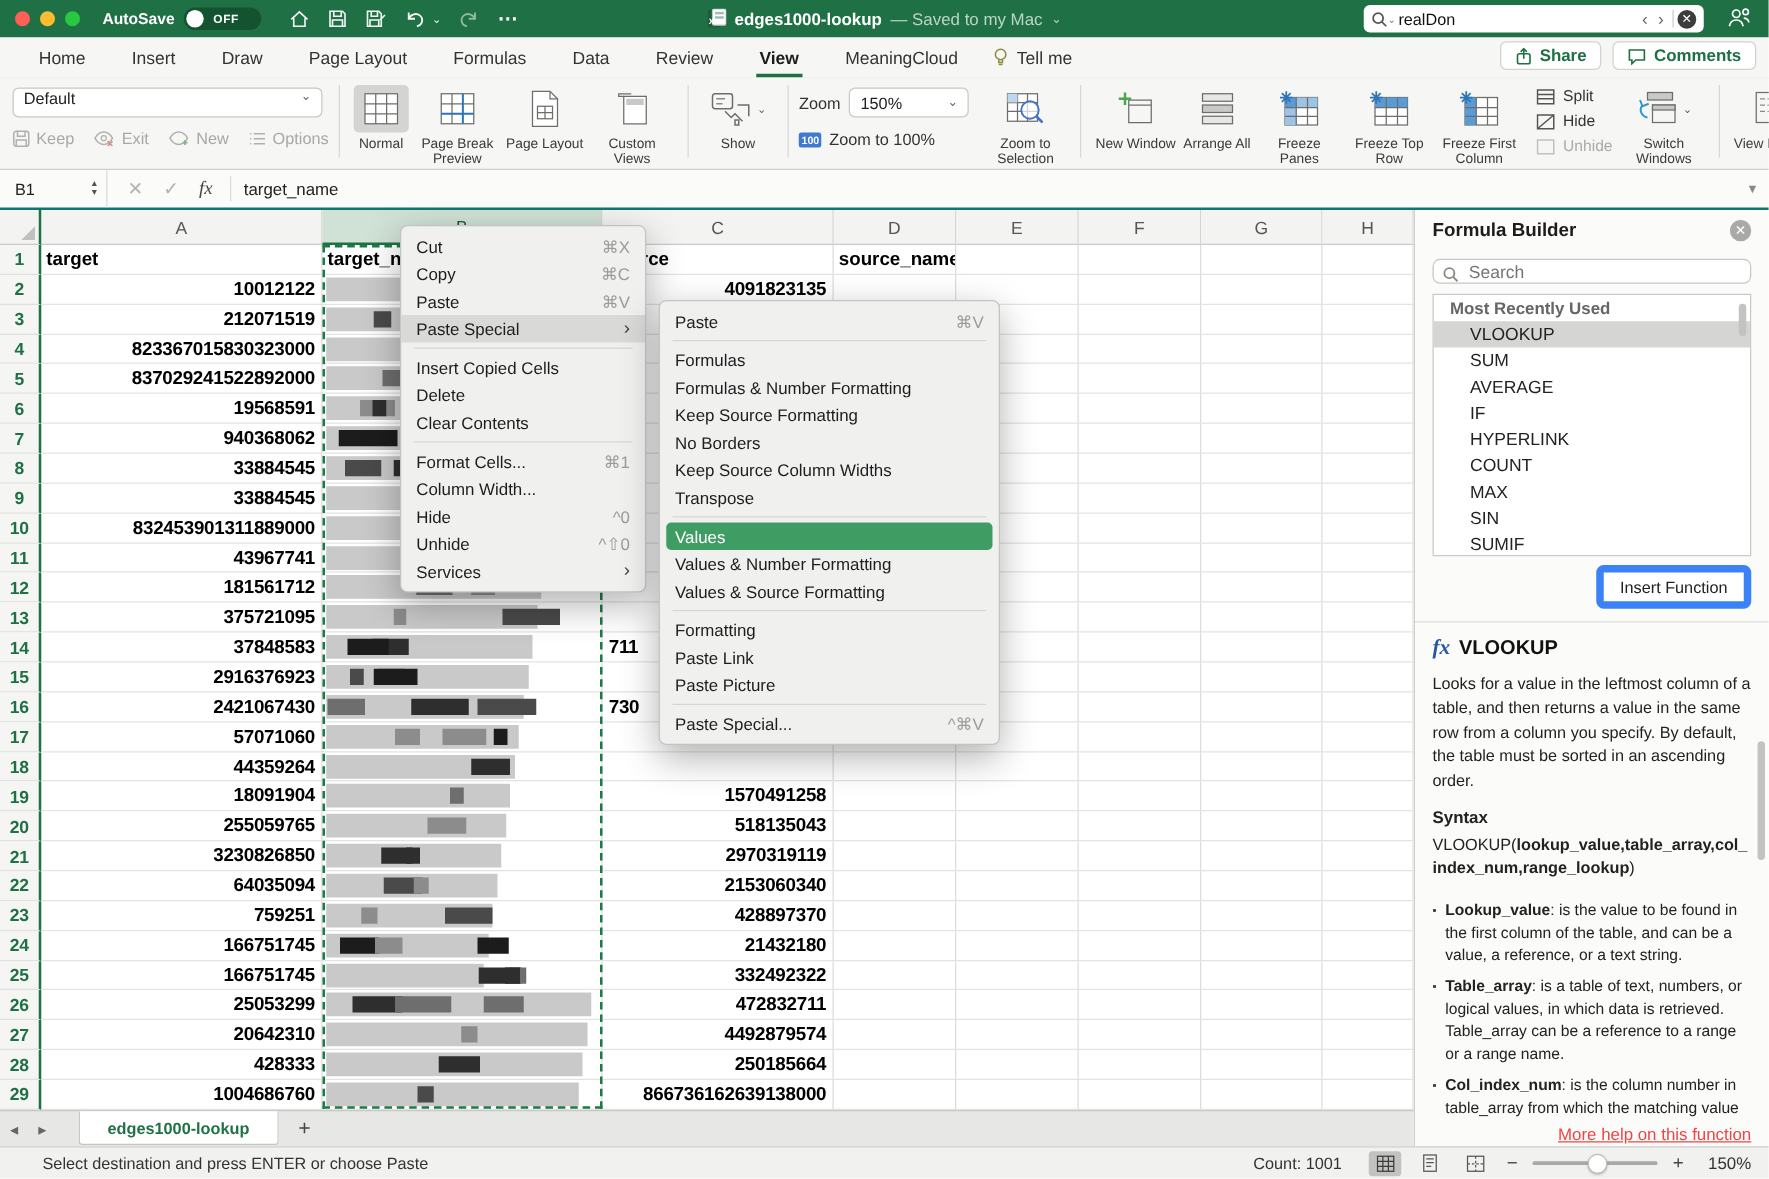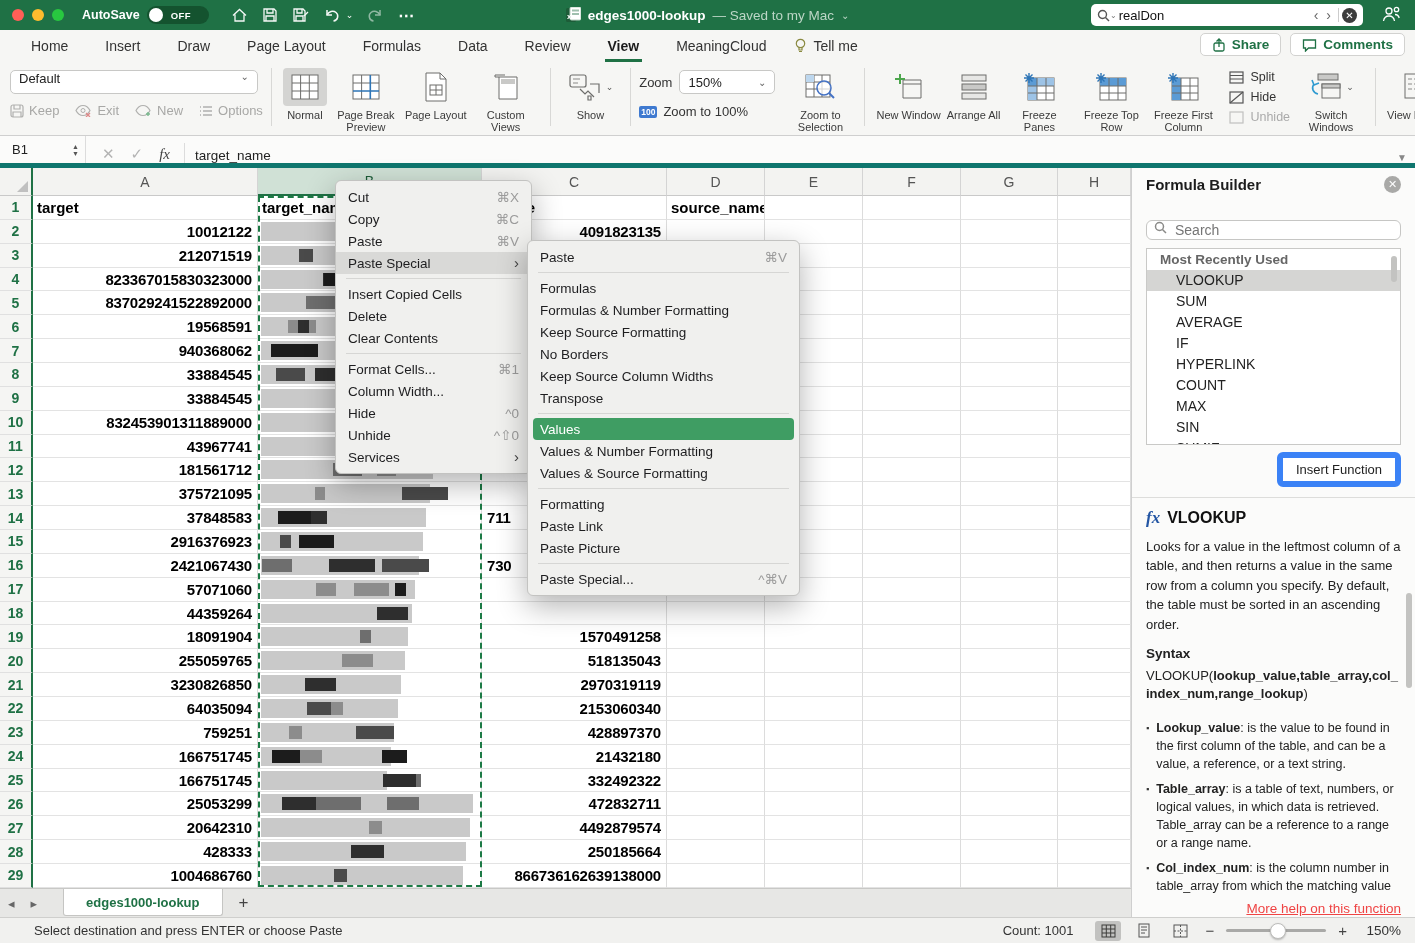--- a/index.html
+++ b/index.html
@@ -59,21 +59,21 @@
   .zoom-top{display:flex;align-items:center;gap:7px}
   .zoom-lbl{font-size:13px;color:#333}
   .zoom-dd{width:96px;height:24px;background:#fff;border:1px solid #c8c8c6;border-radius:5px;display:flex;align-items:center;justify-content:space-between;padding:0 8px;box-sizing:border-box;font-size:13px}
   .zoom-100{display:flex;align-items:center;gap:6px;margin-top:10px;font-size:13px;color:#333}
   .z100ic{background:#3f7ad0;color:#fff;font-size:8.5px;font-weight:bold;padding:1px 2px;border-radius:2px}
   .minigrp{display:flex;flex-direction:column;margin-top:5px;flex:none}
   .minirow{display:flex;align-items:center;gap:6px;font-size:12.5px;color:#333;height:20px}
   .minirow.dim{color:#aaa}
 
   
-  .formulabar{position:absolute;left:0;top:136px;width:1415px;height:32px;background:#fbfbfa;border-bottom:5px solid #0f766e;display:flex;align-items:flex-end;box-sizing:border-box}
+  .formulabar{position:absolute;left:0;top:136px;width:1415px;height:32px;background:#fbfbfa;border-bottom:2px solid #0f766e;display:flex;align-items:center;box-sizing:border-box}
   .namebox{width:86px;height:100%;display:flex;align-items:center;justify-content:space-between;padding:0 6px 0 12px;box-sizing:border-box;border-right:1px solid #dcdcdc}
   .namebox .nb-text{font-size:13px;color:#222}
   .stepper{display:flex;flex-direction:column;font-size:7px;color:#555;line-height:7px}
   .fb-btn{font-size:15px;color:#b3b3b3;margin-left:16px}
   .fb-fx{font-family:"Liberation Serif",serif;font-style:italic;font-size:15px;color:#444;margin-left:16px}
   .fb-div{width:1px;height:20px;background:#dcdcdc;margin:0 10px 0 14px}
   .fb-content{font-size:13.5px;color:#222;flex:1}
   .fb-ddown{color:#888;font-size:10px;margin-right:8px}
 
   
@@ -89,36 +89,36 @@
   .cell{border-right:1px solid #dcdcdc;border-bottom:1px solid #e3e3e3;font-size:15px;display:flex;align-items:center;overflow:hidden;position:relative;white-space:nowrap}
   .cell.hcell{font-weight:bold;padding-left:4px;color:#000}
   .cell.num{justify-content:flex-end;padding-right:5px;font-weight:600;color:#000;letter-spacing:-.2px}
   .cell.partial-left{justify-content:flex-start;padding-left:5px}
   .rbase{position:absolute;left:3px;top:2px;height:19px;background:#c9c9c9}
   .rblk{position:absolute;top:5px;height:13px}
   .sel-overlay{position:absolute;left:258px;top:196px;width:224px;height:691px;border:2px dashed #1c7a45;box-sizing:border-box;pointer-events:none;z-index:3}
 
   
   .cmenu{position:absolute;background:#f0f0ee;border:1px solid #c3c3c1;border-radius:6px;box-shadow:0 10px 30px rgba(0,0,0,.3);padding:5px 0;box-sizing:border-box;z-index:20}
-  #context-menu{left:335px;top:180px;width:197px}
+  #context-menu{left:320px;top:180px;width:197px}
   #paste-special-menu{left:527px;top:240px;width:273px;z-index:21}
   .mi{height:22px;display:flex;align-items:center;padding:0 12px;font-size:13.5px;color:#1d1d1f;position:relative}
   .mi .ml{flex:1;white-space:nowrap;overflow:hidden}
   .mi .msc{color:#9b9b9b;margin-left:12px}
   .mi .mar{color:#444;font-size:15px;line-height:14px}
   .mi.hov{background:#d9d9d7}
   .mi.sel{background:#3f9d63;margin:0 5px;padding:0 7px;border-radius:4px;color:#fff}
   .msep{height:1px;background:#d6d6d4;margin:4px 10px}
 
   
   .panel{position:absolute;left:1131px;top:168px;width:284px;height:749px;background:#fbfbfa;border-left:1px solid #cfcfcf;box-sizing:border-box;padding:8px 14px 0 14px;display:flex;flex-direction:column}
   .p-titlerow{display:flex;align-items:center;justify-content:space-between}
   .p-title{font-size:15px;font-weight:bold;color:#1c1c1c}
   .p-close{width:17px;height:17px;border-radius:50%;background:#a9a9a7;color:#fdfdfd;font-size:11px;display:flex;align-items:center;justify-content:center}
-  .p-search{margin-top:27px;height:22px;border:1px solid #c6c6c4;border-radius:6px;background:#fff;display:flex;align-items:flex-start;padding:0 7px;gap:6px}
+  .p-search{margin-top:14px;height:22px;border:1px solid #c6c6c4;border-radius:6px;background:#fff;display:flex;align-items:flex-end;padding:0 7px;gap:6px}
   .p-search input{border:none;outline:none;flex:1;font-size:14px;font-family:inherit;background:transparent;color:#333;min-width:0}
   .p-list{margin-top:8px;height:273px;border:1px solid #c9c9c7;background:#fff;overflow:hidden;position:relative}
   .fl-head{font-size:13.5px;font-weight:bold;color:#666;height:21px;line-height:21px;padding-left:13px}
   .fl-item{font-size:14px;color:#222;height:21px;line-height:21px;padding-left:29px}
   .fl-item.sel{background:#d5d5d3}
   .p-list .thumb{position:absolute;right:3px;top:7px;width:6px;height:26px;background:#c3c3c1;border-radius:3px}
   .p-insertrow{display:flex;justify-content:flex-end;margin-top:7px}
   .p-insert{border:6px solid #3b82f6;border-radius:6px;background:#fff;font-size:13px;color:#222;padding:4px 13px}
   .p-divider{height:1px;background:#dddddb;margin:10px -14px 0 -14px}
   .p-fxrow{display:flex;align-items:baseline;gap:7px;margin-top:10px}

